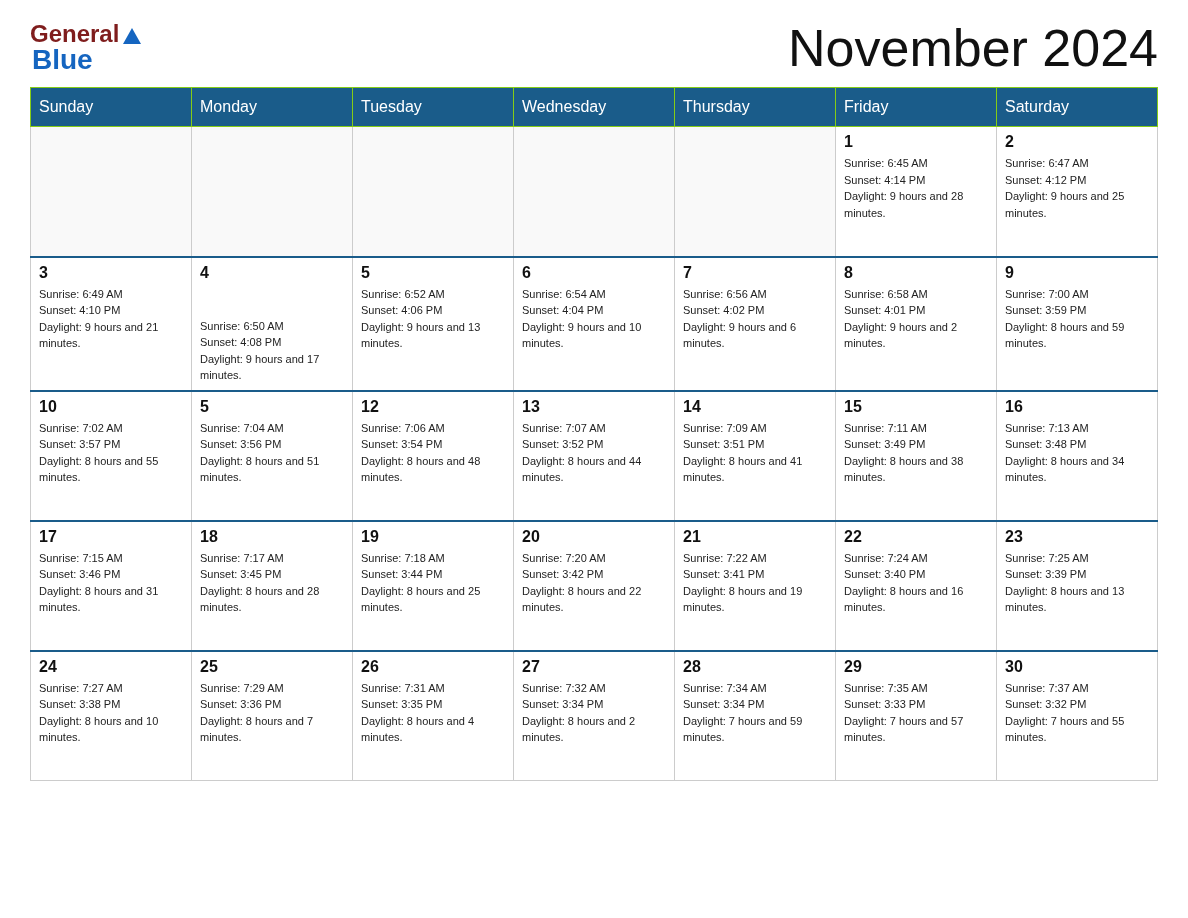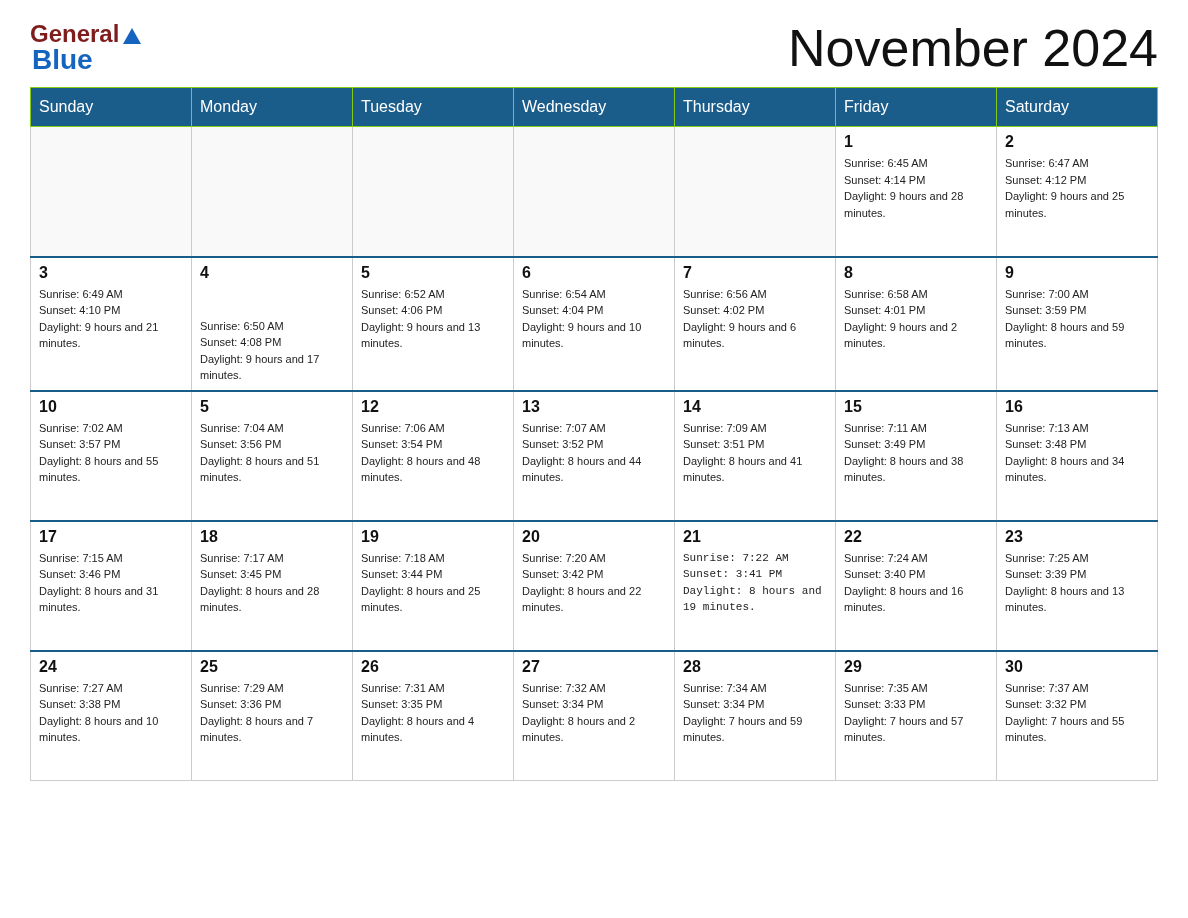--- a/index.html
+++ b/index.html
@@ -237,21 +237,21 @@
 Daylight: 8 hours and 25 minutes.</div>
         </td>
         <td>
           <div class="day-num">20</div>
           <div class="day-info" style="white-space: pre-line;">Sunrise: 7:20 AM
 Sunset: 3:42 PM
 Daylight: 8 hours and 22 minutes.</div>
         </td>
         <td>
           <div class="day-num">21</div>
-          <div class="day-info" style="white-space: pre-line; font-family: Liberation Mono, monospace;">Sunrise: 7:22 AM
+          <div class="day-info" style="white-space: pre-line;">Sunrise: 7:22 AM
 Sunset: 3:41 PM
 Daylight: 8 hours and 19 minutes.</div>
         </td>
         <td>
           <div class="day-num">22</div>
           <div class="day-info" style="white-space: pre-line;">Sunrise: 7:24 AM
 Sunset: 3:40 PM
 Daylight: 8 hours and 16 minutes.</div>
         </td>
         <td>

